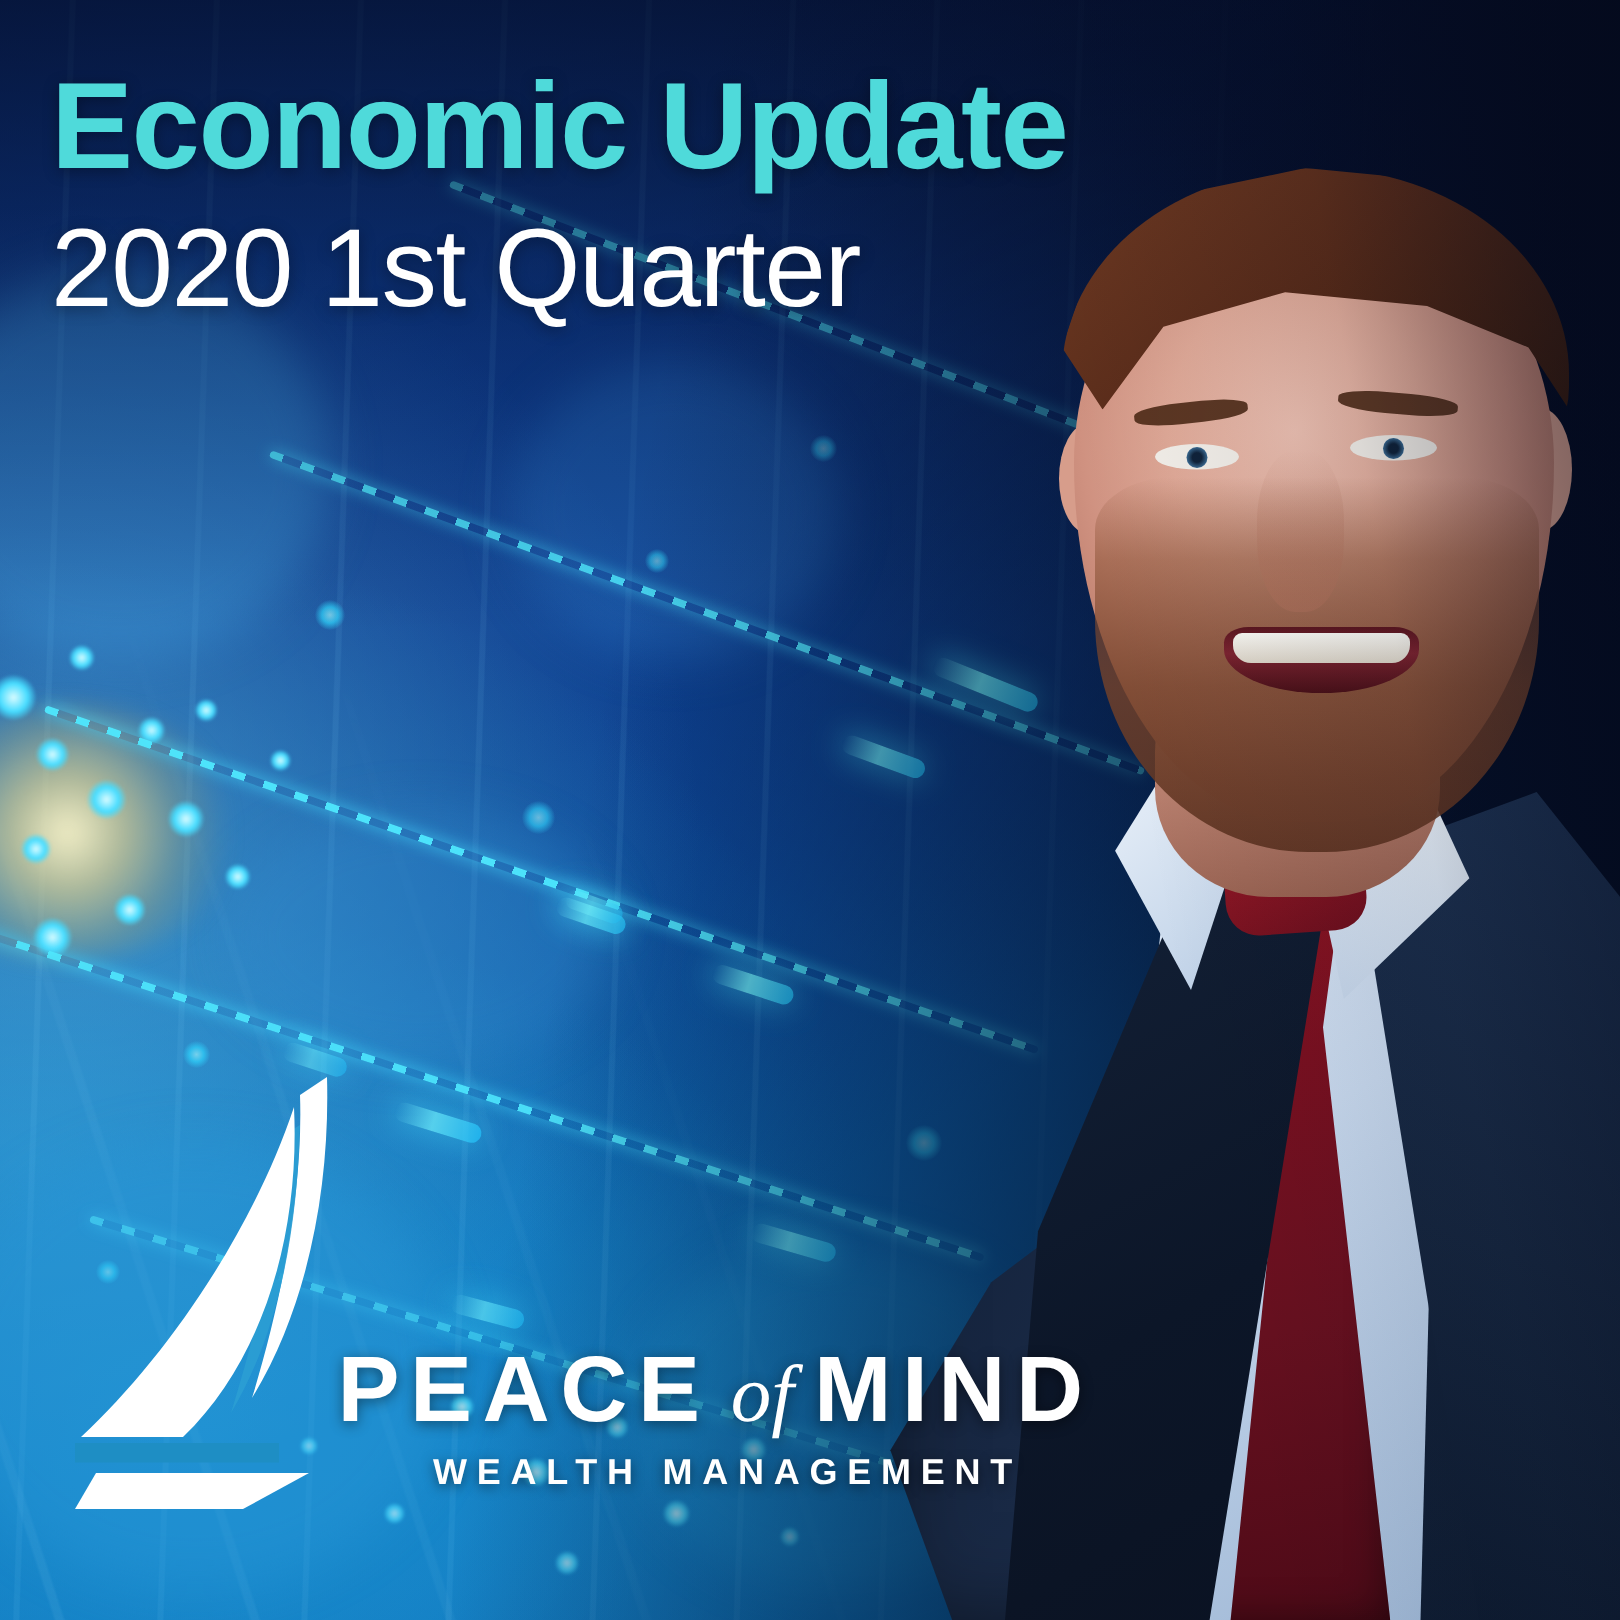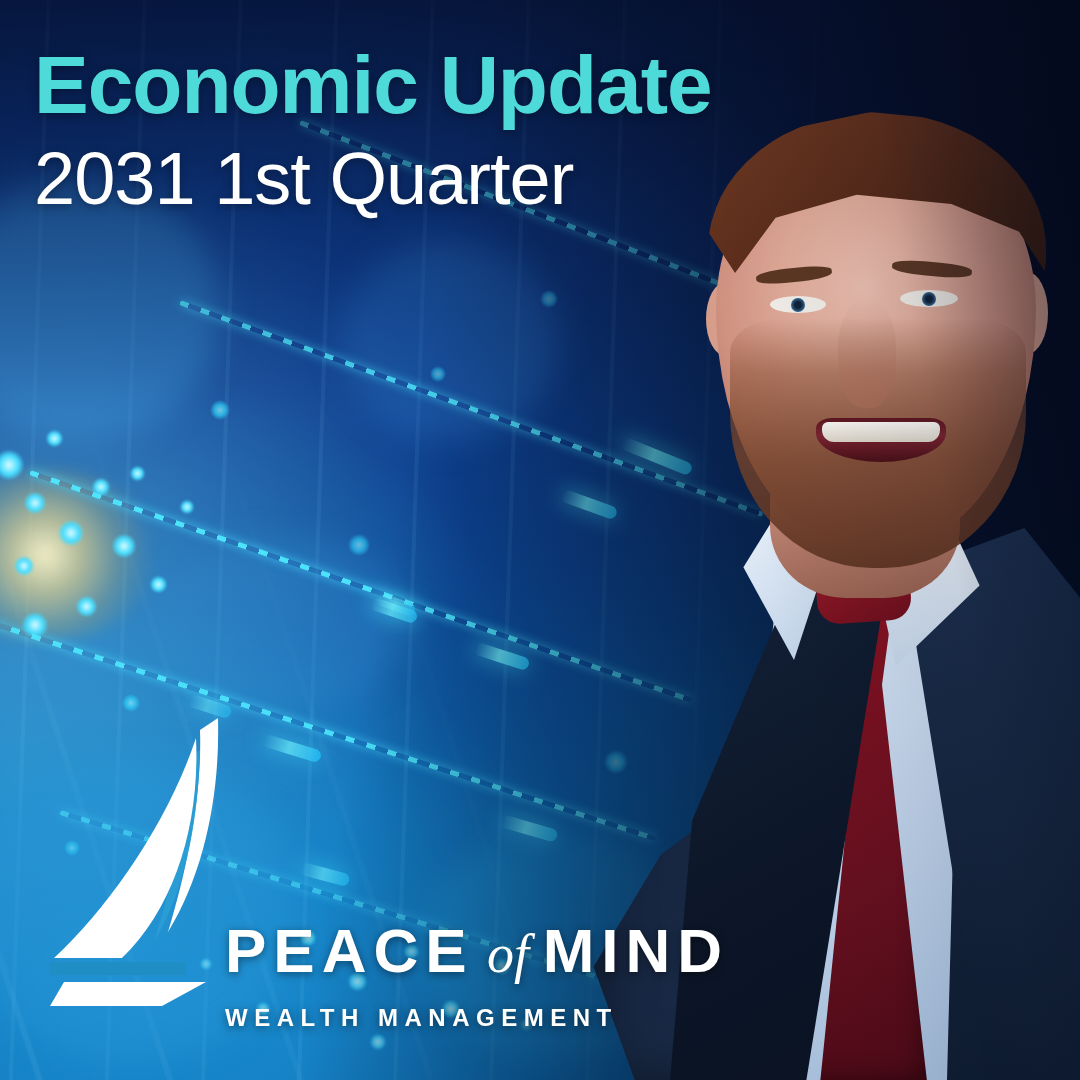--- a/index.html
+++ b/index.html
@@ -190,28 +190,27 @@
   
   .logo{position:absolute;left:40px;top:700px;width:680px;height:330px;}
   .logo-mark{position:absolute;left:10px;top:10px;width:200px;height:300px;}
   .wordmark{
     position:absolute;left:185px;top:196px;width:520px;
     color:#fff;white-space:nowrap;
   }
   .wm-main{
     font-size:62px;font-weight:bold;letter-spacing:7px;line-height:1;
     text-shadow:0 2px 9px rgba(0,0,0,.45);
-    margin-top:24px;
   }
   .wm-of{
     font-family:"Liberation Serif", serif;
     font-style:italic;font-weight:normal;font-size:54px;letter-spacing:0px;
   }
   .wm-sub{
-    margin-top:22px;
+    margin-top:10px;text-align:center;
     font-size:24px;font-weight:bold;letter-spacing:6.5px;
     text-shadow:0 2px 8px rgba(0,0,0,.5);
   }
 
   
   .disclaimer{
     position:absolute;left:0;right:0;bottom:8px;
     text-align:center;color:#fff;
     font-size:19.5px;font-weight:bold;line-height:1.45;
     padding:0 26px;
@@ -309,21 +308,21 @@
       </div>
     <div class="p-nose"></div>
     <div class="p-mouth">
         <div class="p-teeth"></div>
       </div>
     <div class="p-hair"></div>
     <div class="p-shadow"></div>
   </div>
 
   <div class="title">Economic Update</div>
-  <div class="subtitle">2031 1st Quarter</div>
+  <div class="subtitle">2020 1st Quarter</div>
 
   <div class="logo">
 
     <div class="logo-mark">
       <svg viewBox="0 0 200 300" width="200" height="300" aria-hidden="true">
 
         <path d="M168 8 C170 80 156 160 118 222 C140 150 152 78 150 20 Z" fill="#ffffff"></path>
         <path d="M150 40 C148 112 136 178 104 232 C126 160 140 96 140 46 Z" fill="#2c9fd4" opacity=".85"></path>
 
         <path d="M146 28 C150 112 126 196 72 248 L4 248 C60 196 118 112 146 28 Z" fill="#ffffff"></path>

